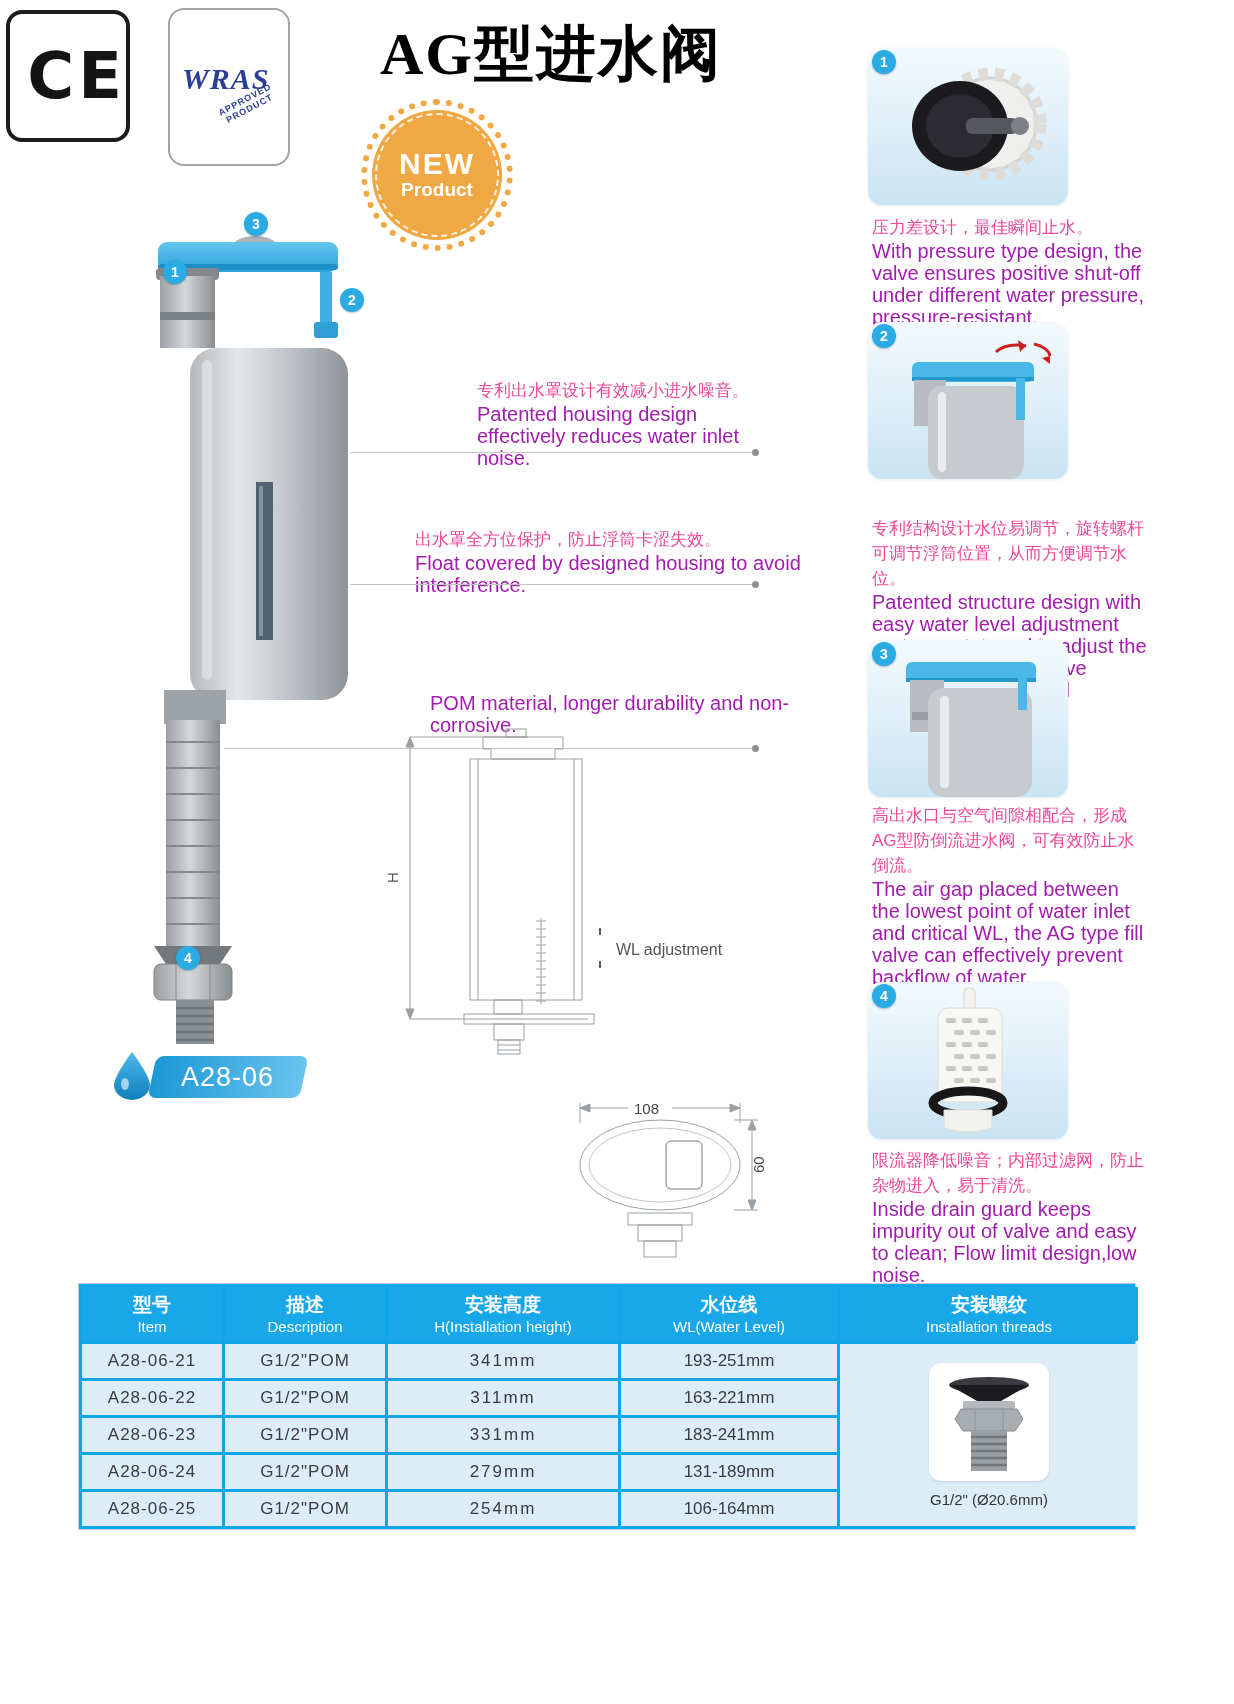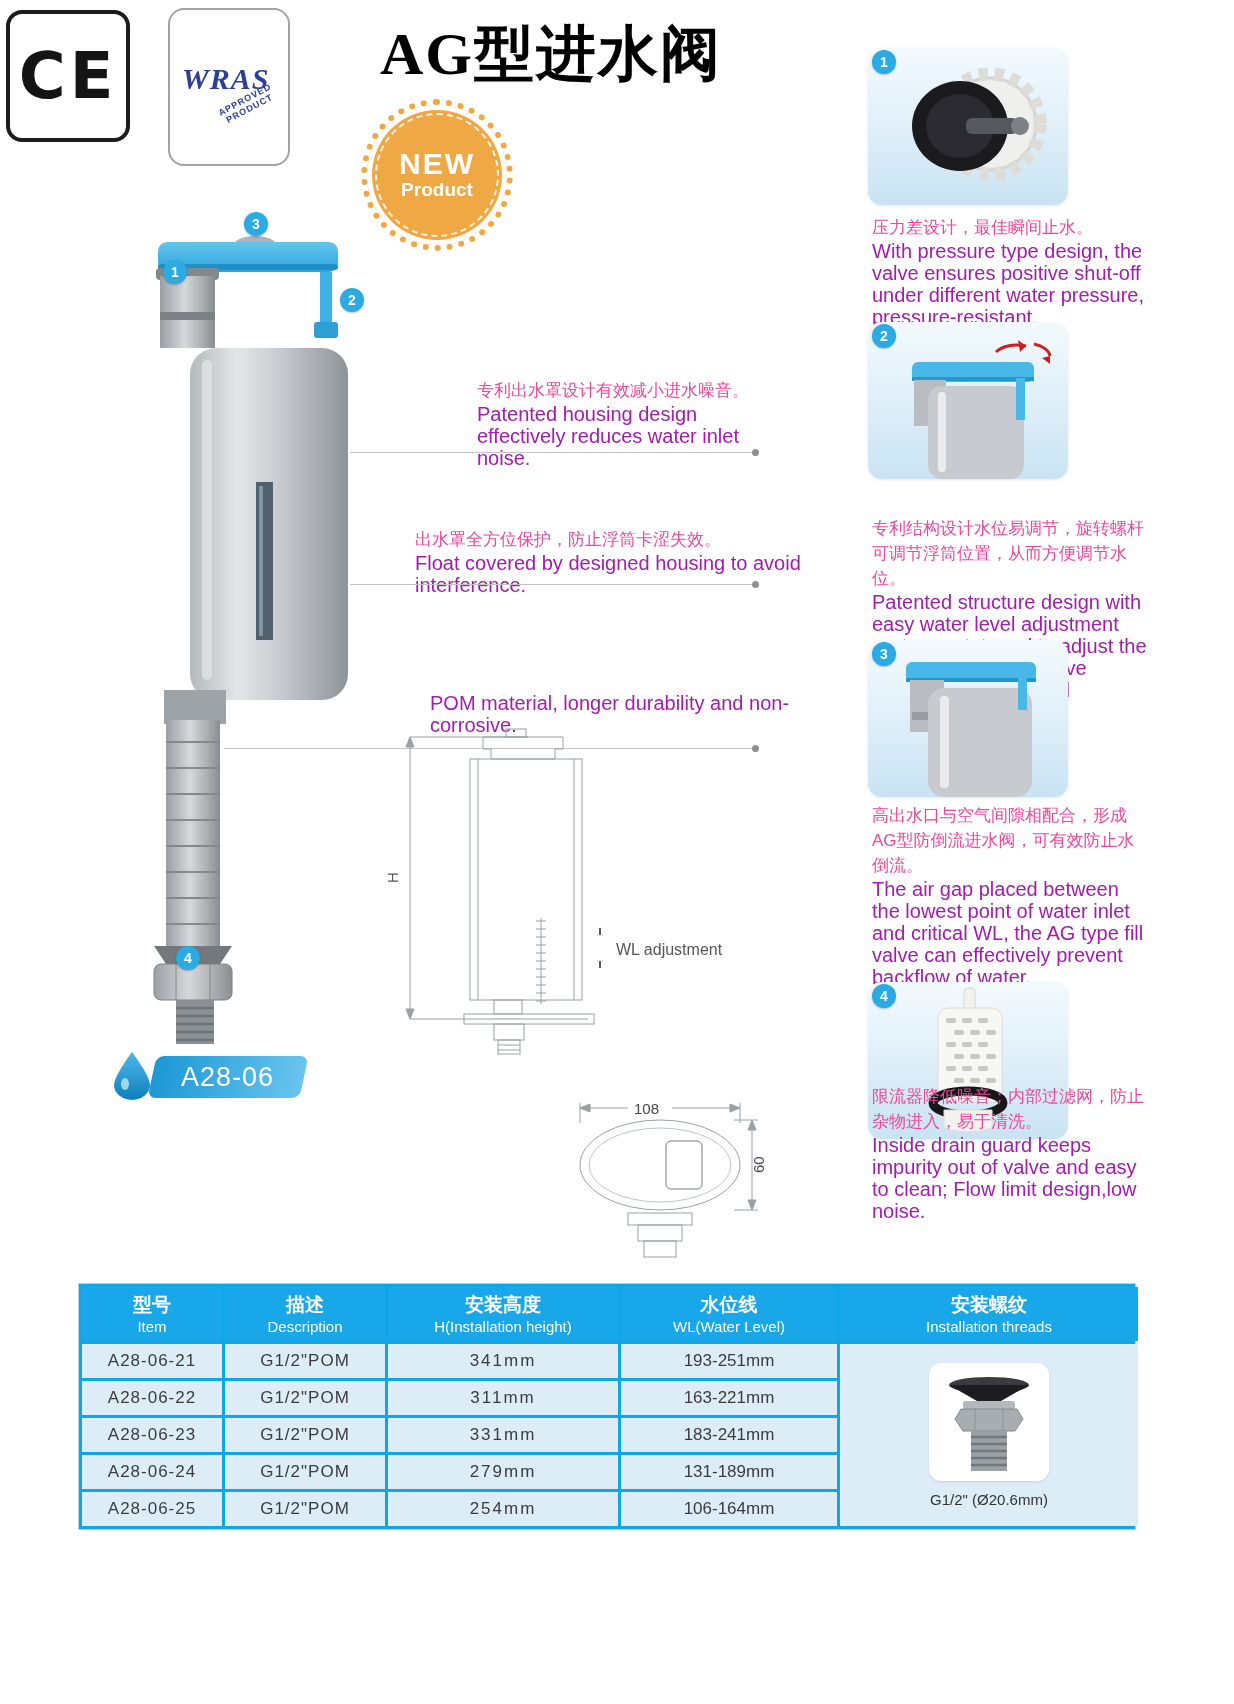--- a/index.html
+++ b/index.html
@@ -1,21 +1,21 @@
 <!DOCTYPE html>
 <html><head>
 <meta charset="utf-8">
 <style>
   *{margin:0;padding:0;box-sizing:border-box}
   html,body{background:#fff}
   body{width:1234px;height:1704px;position:relative;font-family:"Liberation Sans",sans-serif;overflow:hidden}
   .abs{position:absolute}
 
   
-  .ce-box{left:6px;top:10px;width:124px;height:132px;border:4px solid #1c1c1c;border-radius:16px;display:flex;align-items:center;justify-content:center}
+  .ce-box{left:6px;top:10px;width:124px;height:132px;border:4px solid #1c1c1c;border-radius:16px;display:flex;align-items:center;justify-content:flex-end}
   .ce-text{font-size:64px;font-weight:bold;color:#141414;letter-spacing:4px;font-family:"DejaVu Sans",sans-serif}
   .wras-box{left:168px;top:8px;width:122px;height:158px;border:2px solid #a3a3a3;border-radius:16px}
   .wras-name{position:absolute;left:12px;top:52px;font-family:"Liberation Serif",serif;font-style:italic;font-weight:bold;font-size:30px;color:#2b3f97;letter-spacing:1px}
   .wras-sub{position:absolute;left:48px;top:84px;transform:rotate(-28deg);font-size:9px;font-weight:bold;color:#2b3f97;letter-spacing:1px;line-height:10px;text-align:center}
   .page-title{left:380px;top:14px;font-family:"Liberation Serif",serif;font-weight:600;font-size:60px;color:#000;letter-spacing:2px}
 
   
   .new-badge{left:367px;top:105px;width:140px;height:140px;border-radius:50%;background:#f0a844;display:flex;flex-direction:column;align-items:center;justify-content:center;box-shadow:0 0 0 5px #fff inset}
   .new-ring{position:absolute;left:8px;top:8px;right:8px;bottom:8px;border:2px dashed rgba(255,255,255,.85);border-radius:50%}
   .new-scallop{position:absolute;left:-6px;top:-6px;width:152px;height:152px;border:6px dotted #f0a844;border-radius:50%}
@@ -325,21 +325,21 @@
         <rect x="110" y="84" width="10" height="5" rx="2"></rect>
       <rect x="86" y="96" width="10" height="5" rx="2"></rect>
         <rect x="102" y="96" width="10" height="5" rx="2"></rect>
         <rect x="118" y="96" width="10" height="5" rx="2"></rect>
     </g>
     <ellipse cx="100" cy="121" rx="35" ry="12" fill="none" stroke="#17171a" stroke-width="9"></ellipse>
     <path d="M76 128 h48 v18 q-24 8 -48 0 z" fill="#f2f2ee" stroke="#dddcd6"></path>
   </svg>
 </div>
 <div class="callout" style="left:872px;top:984px">4</div>
-<div class="rtext" style="top:1084px">
+<div class="rtext" style="top:1148px">
   <div class="zh">限流器降低噪音；内部过滤网，防止杂物进入，易于清洗。</div>
   <div class="en">Inside drain guard keeps impurity out of valve and easy to clean; Flow limit design,low noise.</div>
 </div>
 
 <div class="abs spec-wrap">
 <table class="spec">
   <colgroup>
     <col style="width:140px">
         <col style="width:160px">
         <col style="width:230px">

